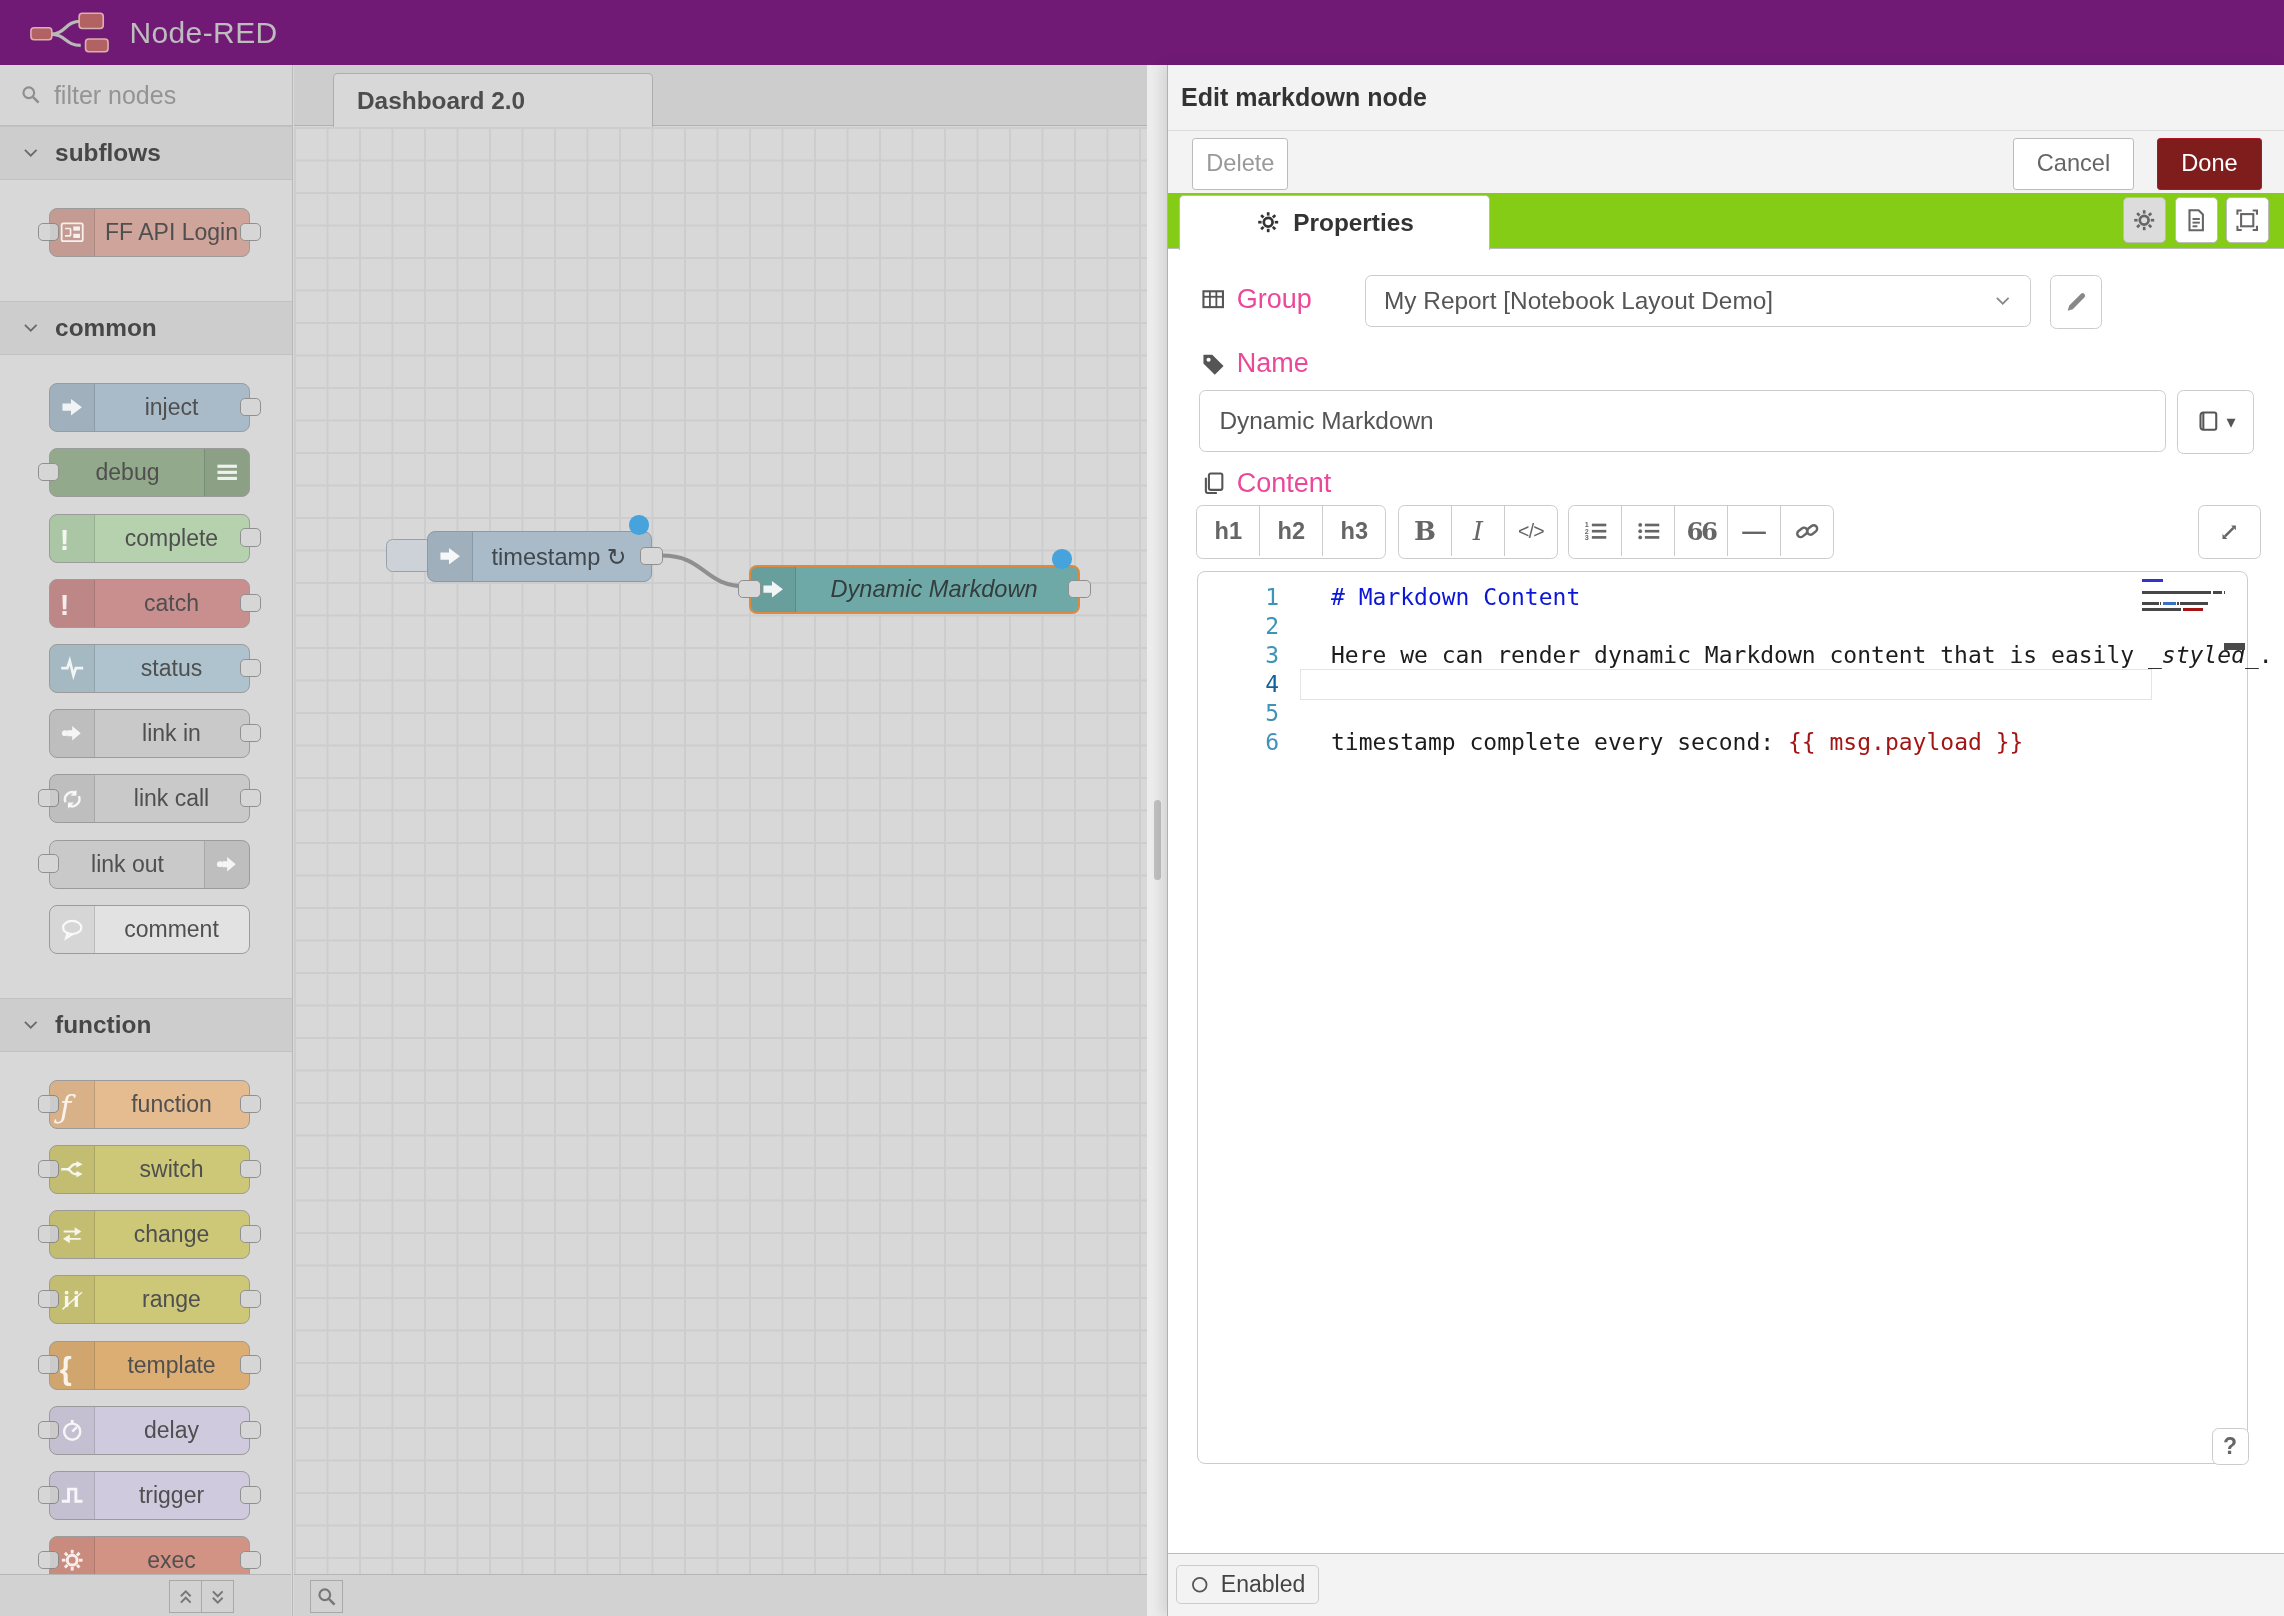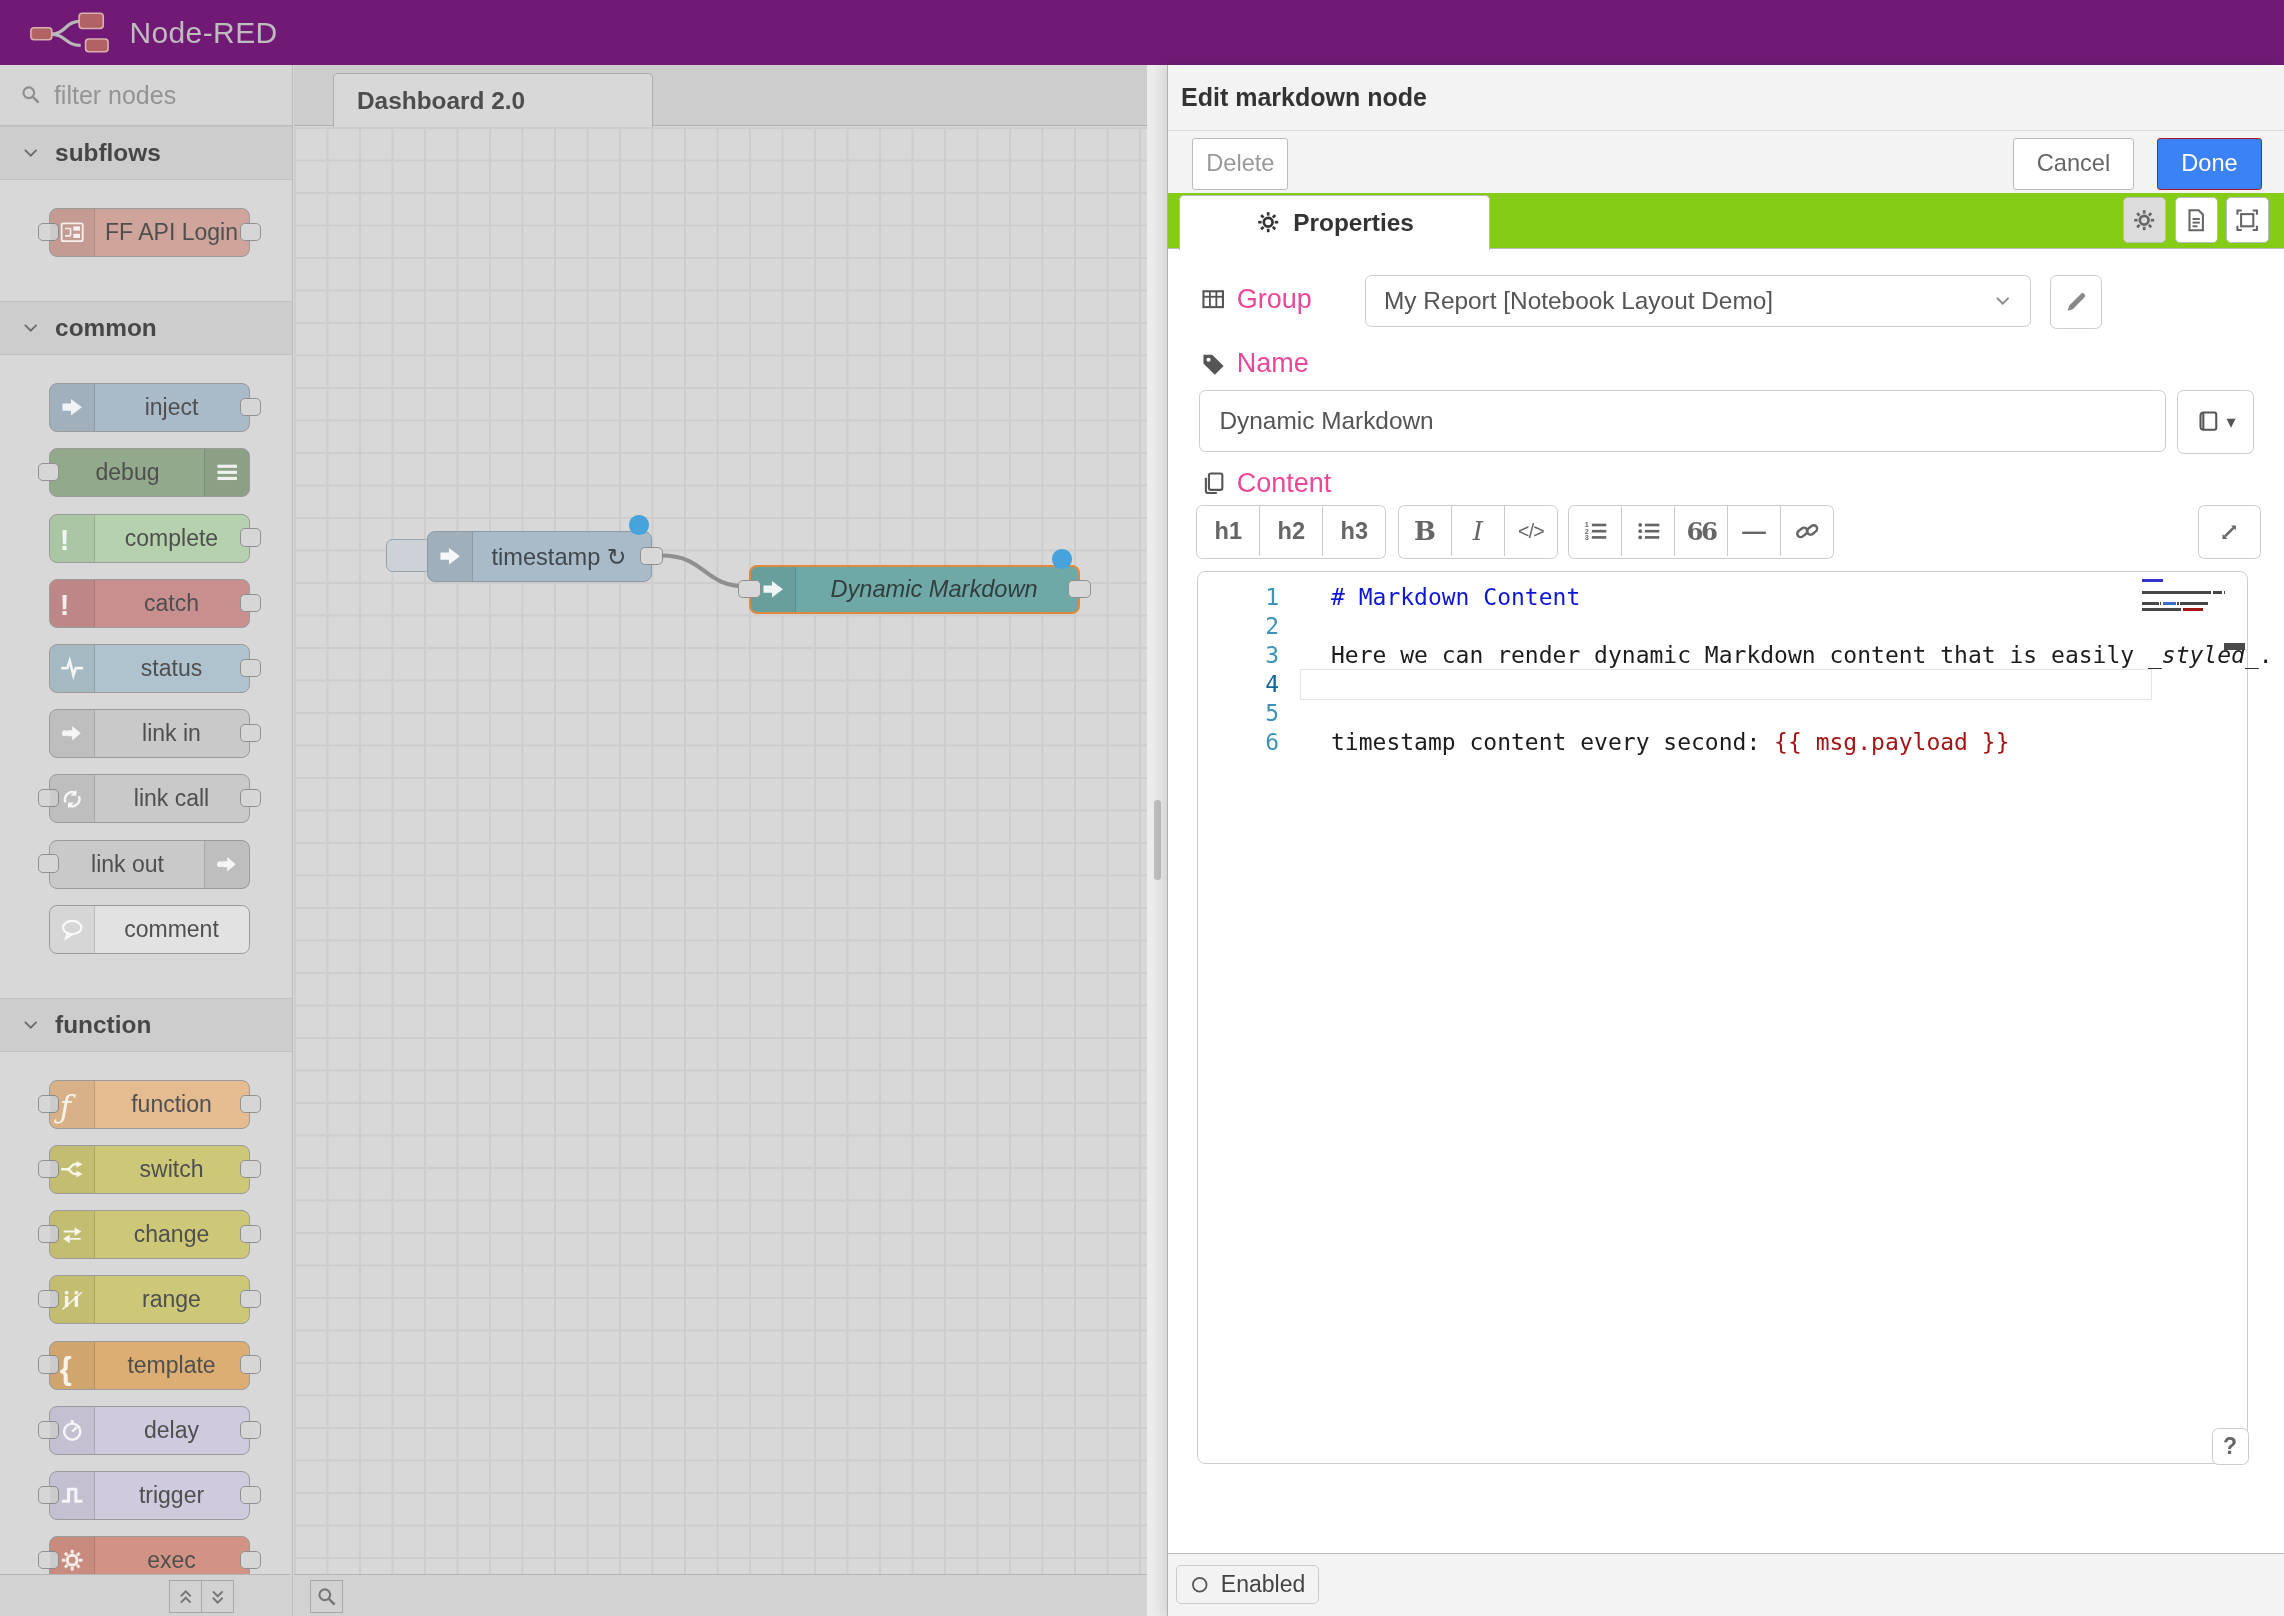--- a/index.html
+++ b/index.html
@@ -69,21 +69,21 @@
   #edit-panel{position:absolute;left:1167px;top:65px;width:1117px;height:1551px;background:#fff;
               border-left:0.8px solid #b0b0b0;box-shadow:-6.5px 0 11.4px rgba(0,0,0,0.10);}
   #tray-titlebar{position:absolute;left:0;top:0;right:0;height:65px;background:#f3f3f3;border-bottom:0.8px solid #dcdcdc;
                  display:flex;align-items:center;}
   #tray-title{font-size:25px;font-weight:bold;color:#333;margin-left:13px;}
   #tray-buttonbar{position:absolute;left:0;top:66px;right:0;height:72px;background:#f3f3f3;}
   .tray-btn{position:absolute;top:6.5px;height:50px;border:1.6px solid #bbb;border-radius:3.2px;background:#fff;
             font-size:23.6px;display:flex;align-items:center;justify-content:center;font-family:inherit;}
   #btn-delete{left:24.4px;width:94px;color:#999;}
   #btn-cancel{left:845px;width:119px;color:#666;}
-  #btn-done{left:989px;width:103px;background:#3b82f6;border-color:#AD1625;color:#fff;}
+  #btn-done{left:989px;width:103px;background:#7f1d1d;border-color:#AD1625;color:#fff;}
   #tray-tabrow{position:absolute;left:0;top:128px;right:0;height:55px;background:#84cc16;border-bottom:1.6px solid #bbb;}
   #tab-properties{position:absolute;left:11.4px;top:1.6px;width:309px;height:54px;background:#fff;
                   border:1.6px solid #bbb;border-bottom:none;border-radius:4.9px 4.9px 0 0;z-index:2;
                   display:flex;align-items:center;justify-content:center;gap:13px;
                   font-size:24.4px;font-weight:bold;color:#333;}
   .tabrow-btn{position:absolute;top:4.1px;width:41px;height:44px;border:1.6px solid #bbb;border-radius:4.9px;
               background:#fff;display:flex;align-items:center;justify-content:center;color:#666;}
   #trb-gear{left:955px;background:#dcdcdc;}
   #trb-doc{left:1007px;} #trb-appearance{left:1058px;}
   .form-row-label{position:absolute;display:flex;align-items:center;gap:11.4px;font-size:27px;color:#ec4899;}
@@ -726,21 +726,21 @@
         </div>
     </div>
 
     <div id="code-editor">
       <div id="code-lines">
           <div class="code-line"><span class="ln">1</span><span class="lt"><span class="tok-heading"># Markdown Content</span></span></div>
           <div class="code-line"><span class="ln">2</span><span class="lt"></span></div>
           <div class="code-line"><span class="ln">3</span><span class="lt"><span class="tok-text">Here we can render dynamic Markdown content that is easily </span><span class="tok-em">_styled_</span><span class="tok-text">.</span></span></div>
           <div class="code-line active"><span class="ln">4</span><span class="lt"></span></div>
           <div class="code-line"><span class="ln">5</span></div>
-          <div class="code-line"><span class="ln">6</span><span class="lt"><span class="tok-text">timestamp content every second: </span><span class="tok-mustache">{{ msg.payload }}</span></span></div>
+          <div class="code-line"><span class="ln">6</span><span class="lt"><span class="tok-text">timestamp complete every second: </span><span class="tok-mustache">{{ msg.payload }}</span></span></div>
         </div>
       <div id="minimap">
           <div class="mm-row">
             <span class="mm-seg" style="width: 21px; background: rgb(51, 51, 204);"></span>
           </div>
           <div class="mm-row"></div>
           <div class="mm-row">
             <span class="mm-seg" style="width: 69px; background: rgb(71, 71, 71);"></span>
             <span class="mm-seg" style="width: 9.4px; background: rgb(71, 71, 71);"></span>
             <span class="mm-seg" style="width: 1.2px; background: rgb(71, 71, 71);"></span>

